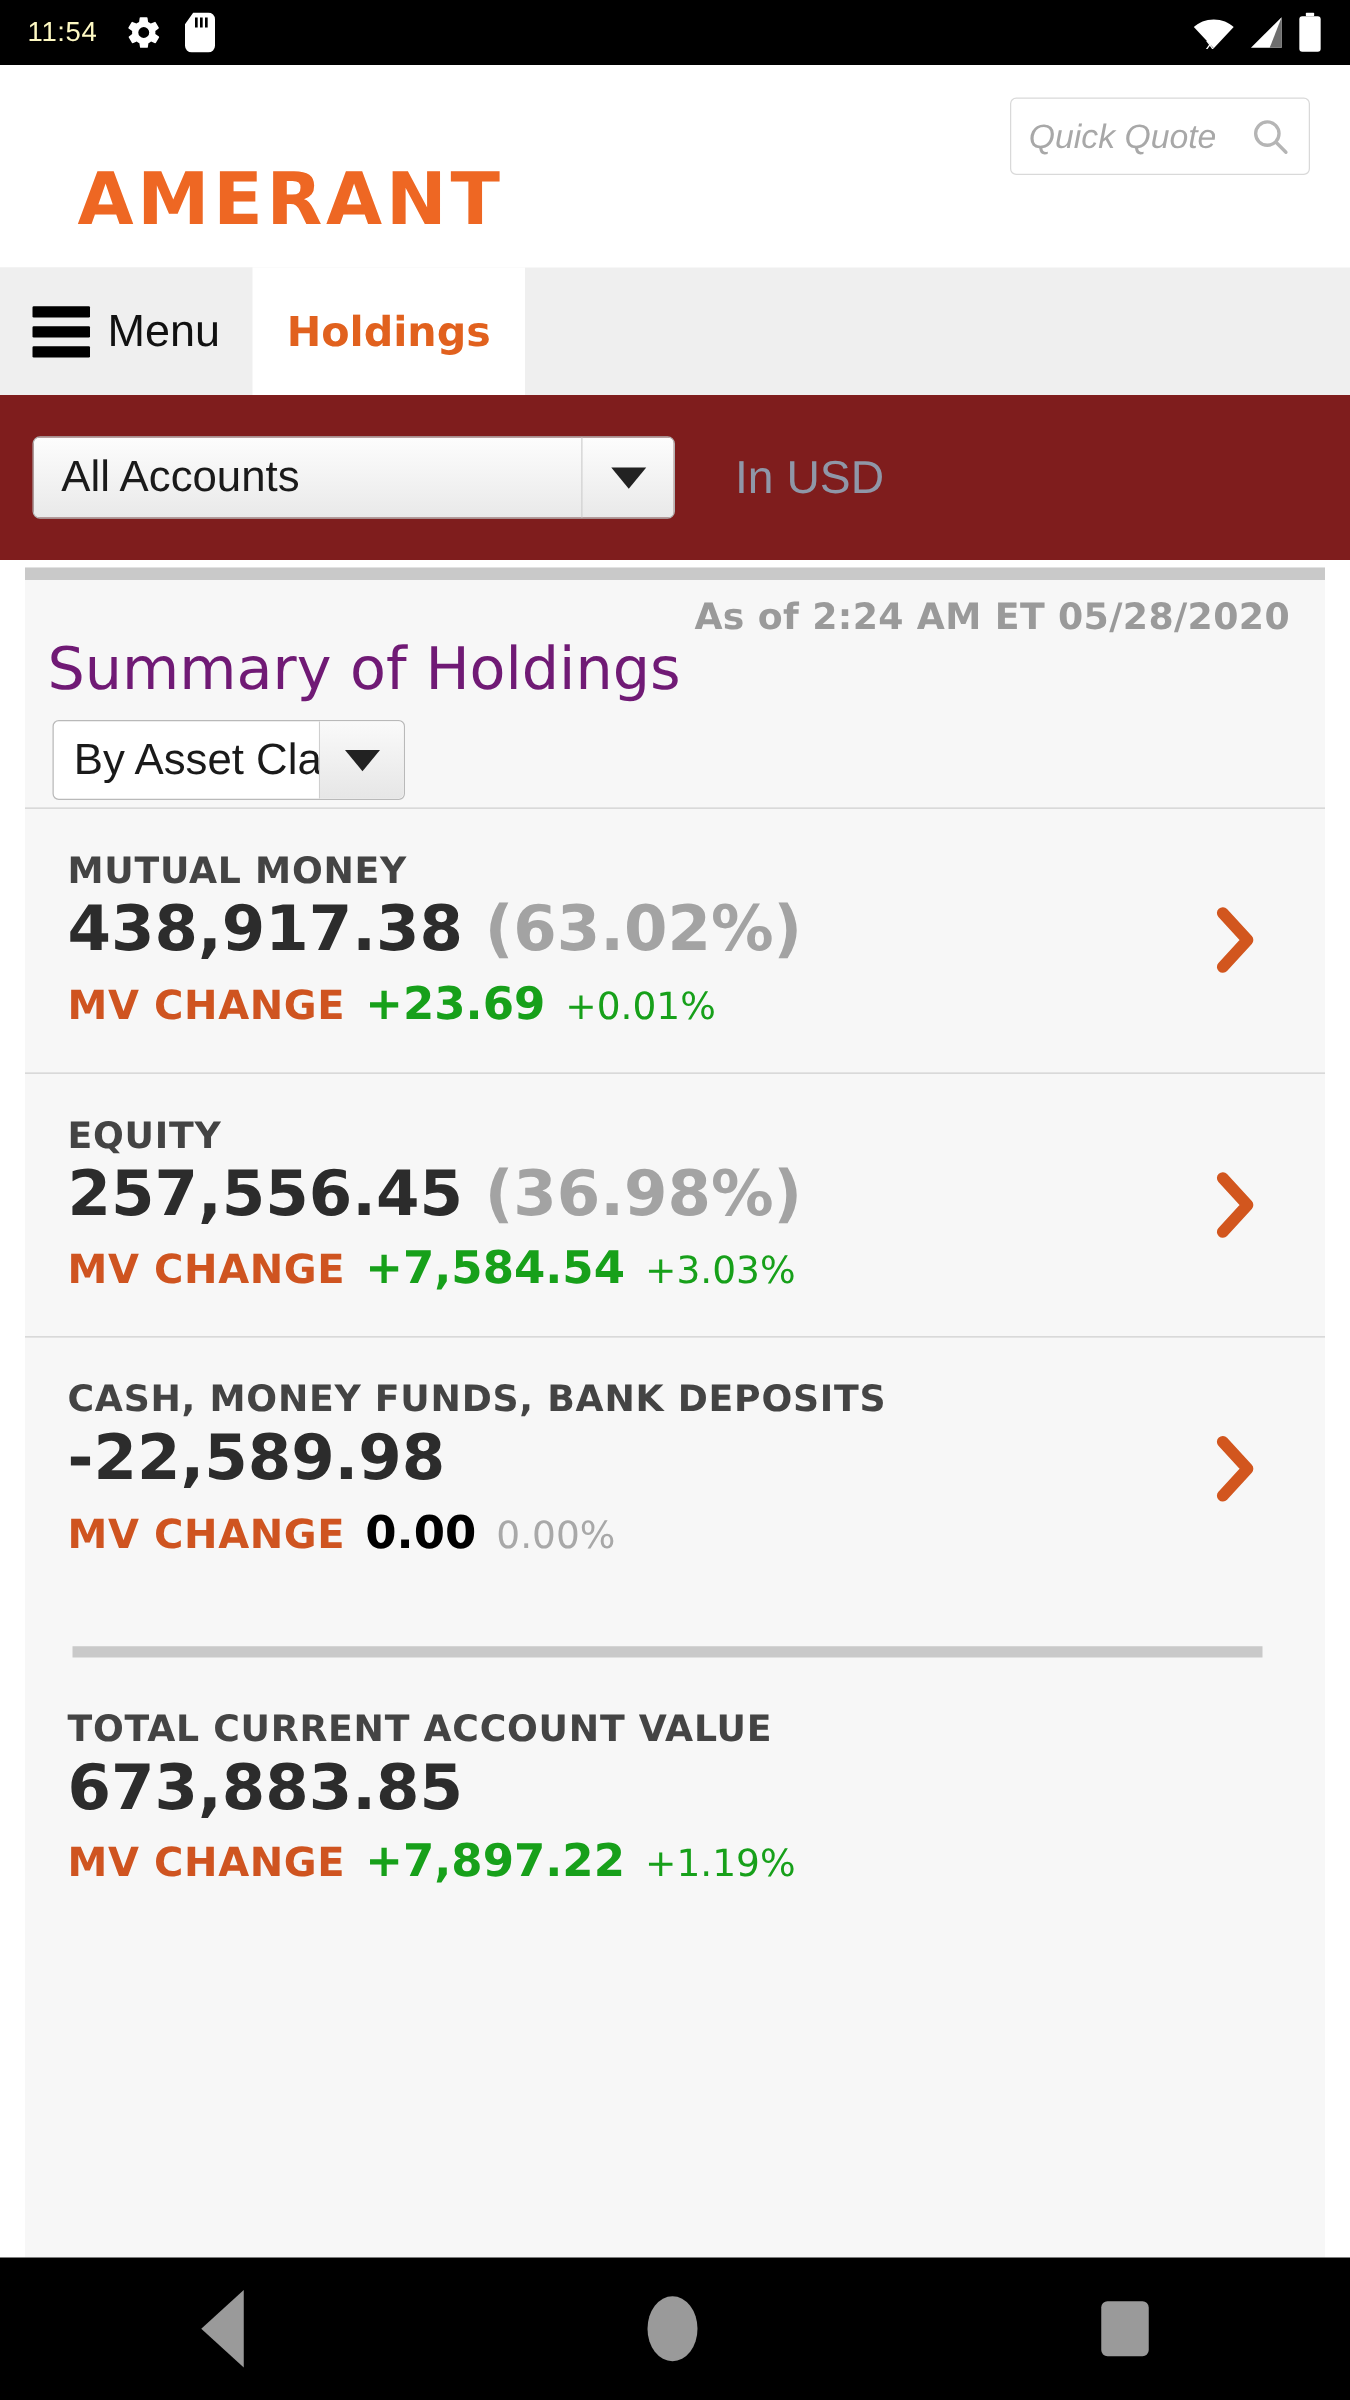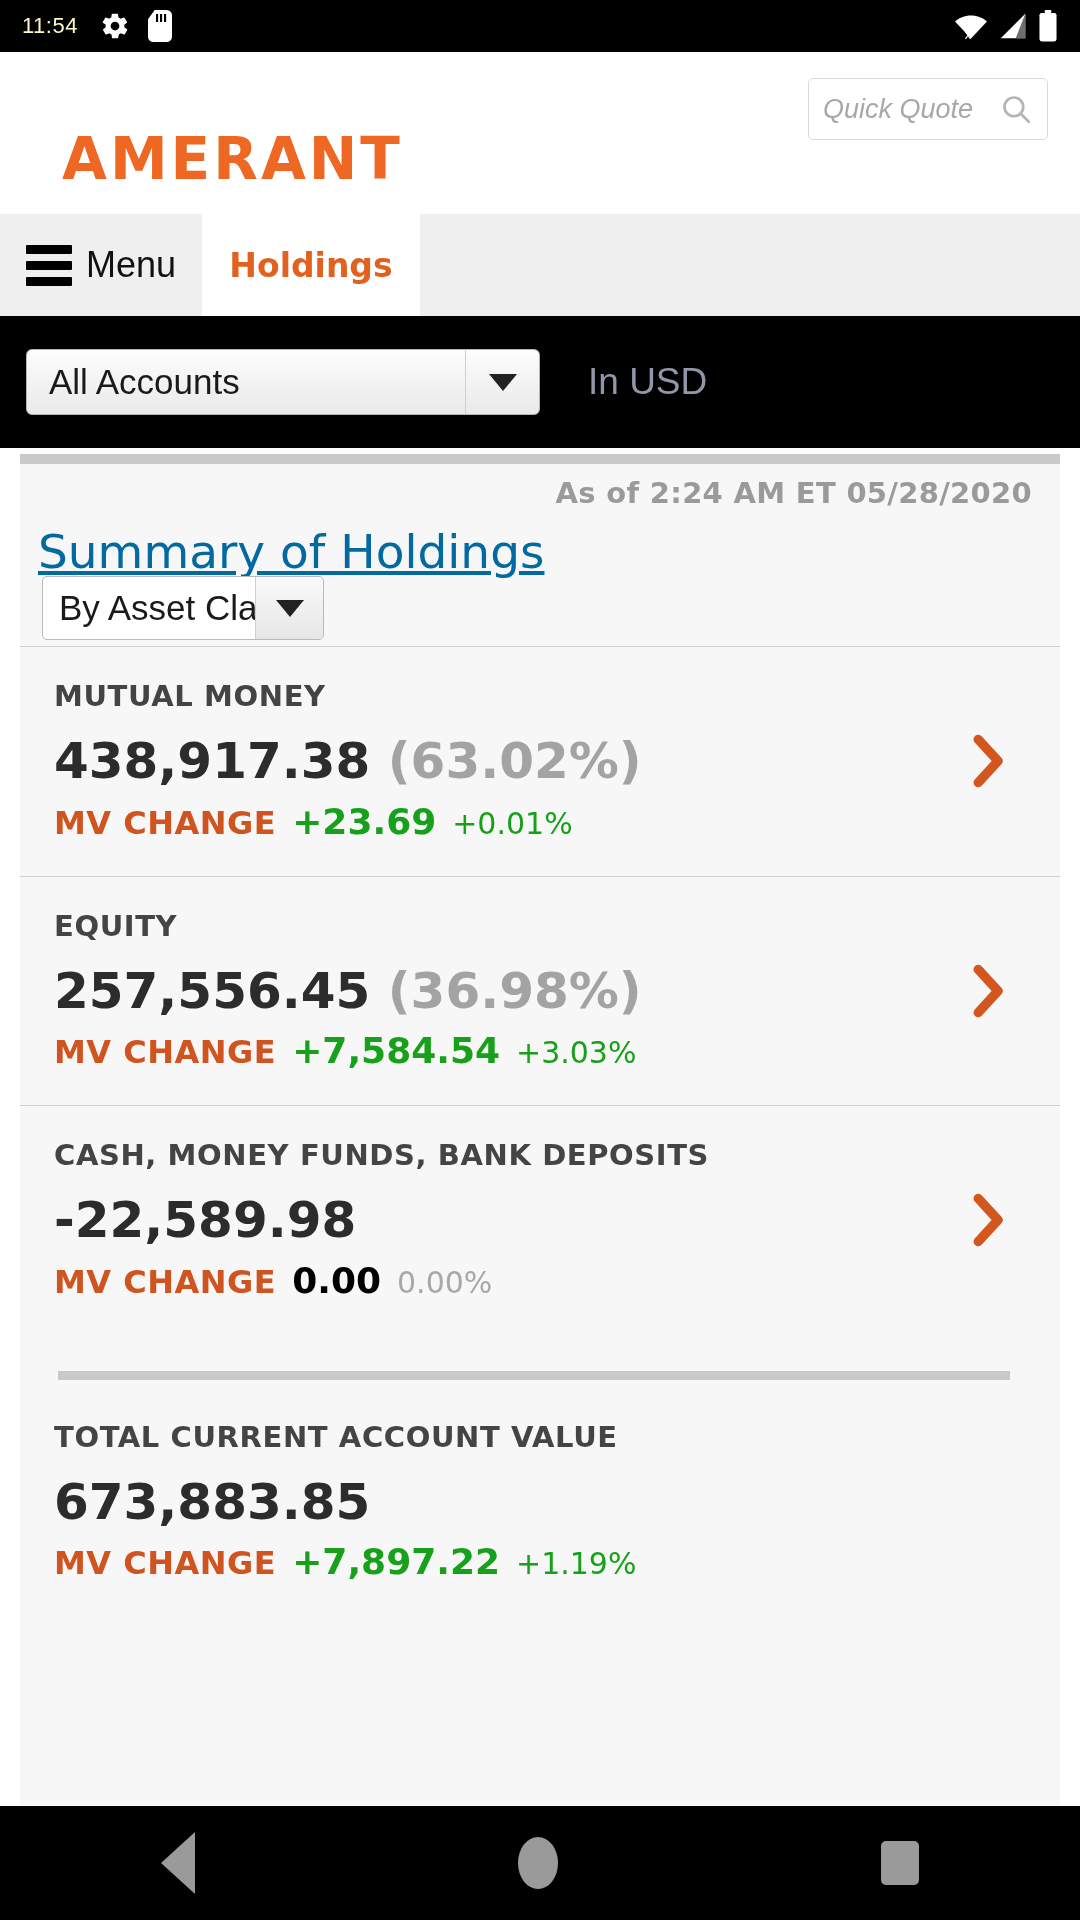--- a/index.html
+++ b/index.html
@@ -58,21 +58,21 @@
   .tab-active{
     width:218px; height:102px; background:#fff;
     display:flex; align-items:center; justify-content:center;
   }
   .tab-active span{ font-size:33px; font-weight:700; color:#e1611e;
                     font-family:"DejaVu Sans", sans-serif; }
 
   
   .acct-row{
     position:absolute; top:316px; left:0; width:1080px; height:132px;
-    background:#000000; display:flex; align-items:center;
+    background:#7f1d1d; display:flex; align-items:center;
   }
   .select-acct{
     margin-left:26px; width:514px; height:66px;
     border:1px solid #b4b4b4; border-radius:6px;
     background:linear-gradient(#fdfdfd,#e9e9e9);
     display:flex; align-items:center; position:relative;
   }
   .select-acct .sel-text{
     font-size:35px; color:#1a1a1a; padding-left:22px;
     font-family:"Liberation Sans", sans-serif;
@@ -99,24 +99,23 @@
     position:absolute; top:0; left:0; width:1040px; height:10px;
     background:#c9c9c9;
   }
   .asof{
     position:absolute; top:22px; right:28px;
     font-size:29px; color:#9a9a9a; letter-spacing:.3px;
     font-family:"DejaVu Sans", sans-serif;
     font-weight:bold;
   }
   .card-title{
-    position:absolute; top:70px; left:18px;
-    font-size:47px; color:#0369a1; font-weight:400;
+    position:absolute; top:54px; left:18px;
+    font-size:47px; color:#701a75; font-weight:400;
     font-family:"DejaVu Sans", sans-serif;
-    text-decoration:underline;
   }
   .select-group{
     position:absolute; top:122px; left:22px;
     width:282px; height:64px; border:1px solid #b9b9b9; border-radius:5px;
     background:#fff; display:flex; align-items:center;
   }
   .select-group .sel-text{
     font-size:35px; color:#1a1a1a; padding-left:16px;
     font-family:"Liberation Sans", sans-serif;
   }
@@ -132,21 +131,21 @@
   .hrow{
     position:relative; border-top:1px solid #cfcfcf;
     padding:32px 0 34px 34px; min-height:186px;
   }
   .hrow.total{ border-top:none; padding-top:40px; }
   .hrow-label{
     font-size:29px; font-weight:700; color:#444;
     letter-spacing:.6px; font-family:"DejaVu Sans", sans-serif;
   }
   .hrow-value{
-    margin-top:20px; font-size:50px; font-weight:700; color:#2c2c2c;
+    margin-top:2px; font-size:50px; font-weight:700; color:#2c2c2c;
     font-family:"DejaVu Sans", sans-serif; line-height:1.15;
   }
   .hrow-pct{ color:#a3a3a3; font-weight:700; }
   .hrow-mv{ margin-top:10px; display:flex; align-items:baseline; gap:16px; }
   .mv-label{
     font-size:32px; font-weight:700; color:#cf5420; letter-spacing:.5px;
     font-family:"DejaVu Sans", sans-serif;
   }
   .mv-amount{ font-size:36px; font-weight:700; font-family:"DejaVu Sans", sans-serif; }
   .mv-pct{ font-size:30px; font-family:"DejaVu Sans", sans-serif;text-align:center; }

